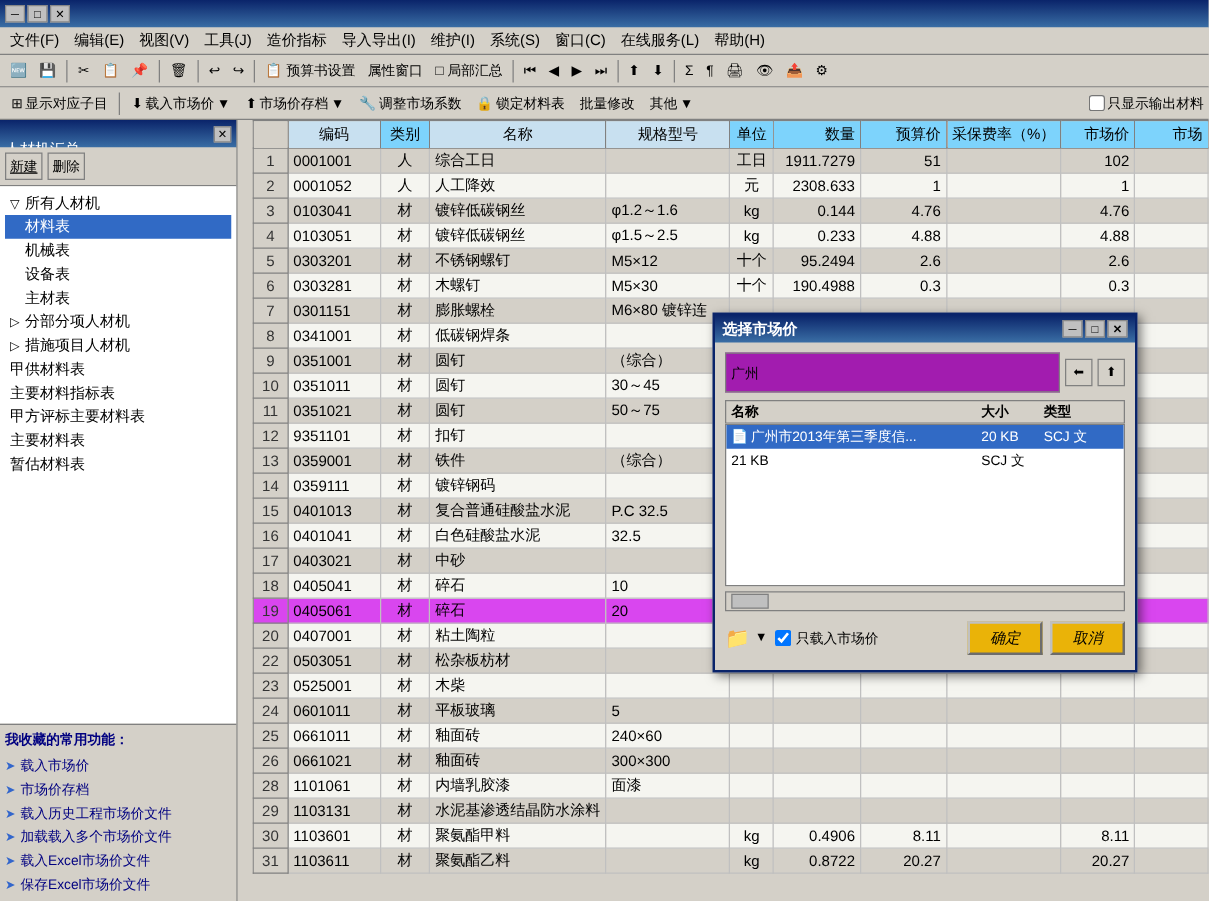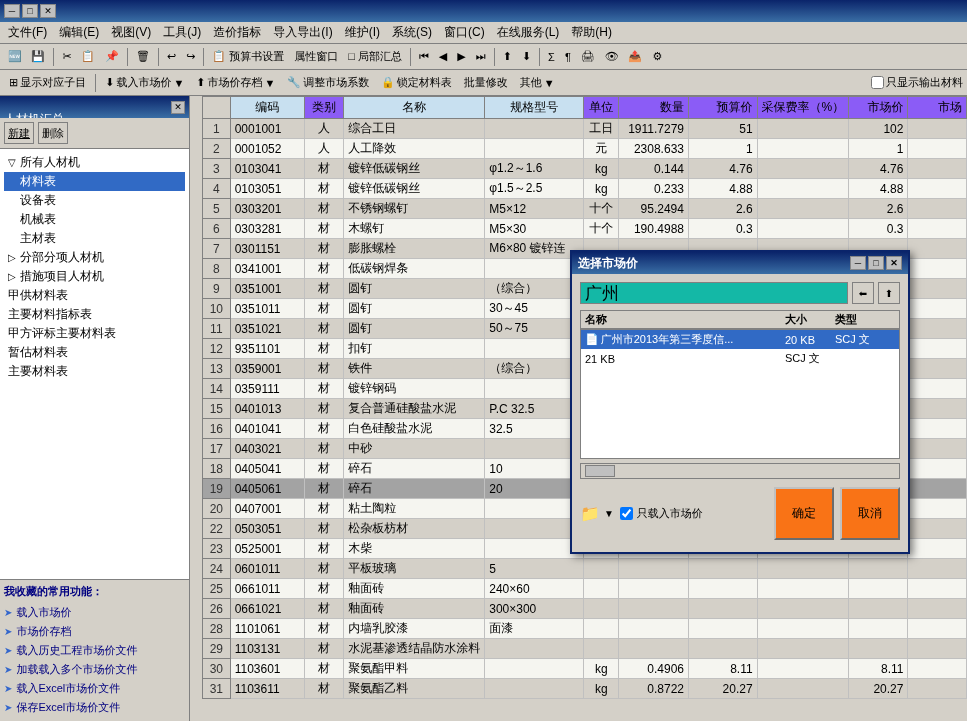--- a/index.html
+++ b/index.html
@@ -42,21 +42,21 @@
     .favorites-area { background: #d4d0c8; padding: 4px; border-top: 1px solid #808080; }
     .favorites-title { font-weight: bold; font-size: 11px; margin-bottom: 4px; color: #000080; }
     .fav-item { padding: 2px 0; cursor: pointer; color: #000080; font-size: 11px; display: flex; align-items: center; gap: 4px; }
     .fav-arrow { color: #3366cc; font-size: 10px; }
     
     
     .right-panel { flex: 1; display: flex; flex-direction: column; overflow: hidden; }
     .table-container { flex: 1; overflow: auto; position: relative; margin-left: 12px; }
     
     table { border-collapse: collapse; font-size: 12px; width: 100%; }
-    table th { background: #8b5cf6; border: 1px solid #808080; padding: 2px 4px; text-align: center; white-space: nowrap; font-weight: normal; position: sticky; top: 0; z-index: 1; }
+    table th { background: #7dd3fc; border: 1px solid #808080; padding: 2px 4px; text-align: center; white-space: nowrap; font-weight: normal; position: sticky; top: 0; z-index: 1; }
     table td { border: 1px solid #c0c0c0; padding: 1px 4px; white-space: nowrap; }
     table tr:nth-child(even) { background: #f5f5f0; }
     
     .col-num { width: 28px; text-align: center; background: #d4d0c8; }
     .col-code { width: 75px; }
     .col-type { width: 40px; text-align: center; }
     .col-name { width: 140px; }
     .col-spec { width: 100px; }
     .col-unit { width: 35px; text-align: center; }
     .col-qty { width: 70px; text-align: right; }
@@ -67,44 +67,44 @@
     
     .dialog-overlay { position: fixed; top: 0; left: 0; width: 967px; height: 721px; pointer-events: none; }
     .dialog { position: absolute; top: 250px; left: 570px; width: 340px; background: #d4d0c8; border: 2px solid #0a246a; box-shadow: 3px 3px 8px rgba(0,0,0,0.5); pointer-events: all; }
     .dialog-title { background: linear-gradient(to bottom, #0a246a, #3a6ea5); color: white; height: 22px; display: flex; align-items: center; padding: 0 6px; font-size: 12px; font-weight: bold; }
     .dialog-title-text { flex: 1; }
     .dialog-btns { display: flex; gap: 2px; }
     .dialog-btn { width: 16px; height: 14px; background: #c0c0c0; border: 1px solid #888; font-size: 9px; display: flex; align-items: center; justify-content: center; cursor: pointer; color: black; }
     
     .dialog-body { padding: 8px; }
     .dialog-row { display: flex; align-items: center; gap: 4px; margin-bottom: 6px; }
-    .dialog-input { flex: 1; height: 22px; border: 1px solid #808080; background: #14b8a6; padding: 1px 4px; font-size: 17px; }
+    .dialog-input { flex: 1; height: 32px; border: 1px solid #808080; background: #a21caf; padding: 1px 4px; font-size: 11px; }
     .dialog-nav-btn { width: 22px; height: 22px; background: #d4d0c8; border: 1px solid #808080; display: flex; align-items: center; justify-content: center; cursor: pointer; font-size: 10px; }
     
     .dialog-list-header { display: grid; grid-template-columns: 1fr 50px 60px; background: #d4d0c8; border: 1px solid #808080; padding: 1px 4px; font-size: 11px; font-weight: bold; }
     .dialog-list { height: 130px; border: 1px solid #808080; background: white; overflow-y: auto; }
     .dialog-list-item { display: grid; grid-template-columns: 1fr 50px 60px; padding: 2px 4px; font-size: 11px; cursor: pointer; align-items: center; }
     .dialog-list-item.selected { background: #316ac5; color: white; }
     .file-icon { margin-right: 2px; }
     
     .dialog-scrollbar { height: 16px; background: #d4d0c8; border: 1px solid #808080; margin: 4px 0; display: flex; align-items: center; }
     .dialog-scroll-thumb { width: 30px; height: 12px; background: #c0c0c0; border: 1px solid #808080; margin-left: 4px; }
     
     .dialog-footer { display: flex; align-items: center; gap: 6px; padding: 4px 0; }
     .dialog-checkbox { display: flex; align-items: center; gap: 4px; font-size: 11px; }
     .spacer { flex: 1; }
-    .dialog-ok-btn { background: #f97316; border: 2px outset #c0c0c0; padding: 16px 12px; font-size: 12px; cursor: pointer; min-width: 60px; }
+    .dialog-ok-btn { background: #eab308; border: 2px outset #c0c0c0; padding: 3px 12px; font-size: 12px; cursor: pointer; min-width: 60px; font-style: italic; }
     
     .header-col-highlight { background: #c8e0f0 !important; }
     
     
     td.row-num { background: #d4d0c8; text-align: center; color: #333; border: 1px solid #808080; }
     
     
-    tr.row-19 td { background: #a3a3a3; }
+    tr.row-19 td { background: #d946ef; }
   </style>
 </head>
 <body>
 
 <div class="title-bar">
   <div class="title-bar-btns">
     <div class="title-btn">─</div>
     <div class="title-btn">□</div>
     <div class="title-btn">✕</div>
   </div>
@@ -206,24 +206,24 @@
     </div>
     <div class="tree-area">
       <div class="tree-item">
         <span class="tree-expand">▽</span>
         <span>所有人材机</span>
       </div>
       <div class="tree-child tree-item selected">
         <span>材料表</span>
       </div>
       <div class="tree-child tree-item">
+        <span>机械表</span>
+      </div>
+      <div class="tree-child tree-item">
         <span>设备表</span>
-      </div>
-      <div class="tree-child tree-item">
-        <span>机械表</span>
       </div>
       <div class="tree-child tree-item">
         <span>主材表</span>
       </div>
       <div class="tree-item">
         <span class="tree-expand">▷</span>
         <span>分部分项人材机</span>
       </div>
       <div class="tree-item">
         <span class="tree-expand">▷</span>
@@ -232,24 +232,24 @@
       <div class="tree-item">
         <span>甲供材料表</span>
       </div>
       <div class="tree-item">
         <span>主要材料指标表</span>
       </div>
       <div class="tree-item">
         <span>甲方评标主要材料表</span>
       </div>
       <div class="tree-item">
+        <span>主要材料表</span>
+      </div>
+      <div class="tree-item">
         <span>暂估材料表</span>
-      </div>
-      <div class="tree-item">
-        <span>主要材料表</span>
       </div>
     </div>
     <div class="favorites-area">
       <div class="favorites-title">我收藏的常用功能：</div>
       <div class="fav-item">
         <span class="fav-arrow">➤</span>
         <span>载入市场价</span>
       </div>
       <div class="fav-item">
         <span class="fav-arrow">➤</span>

